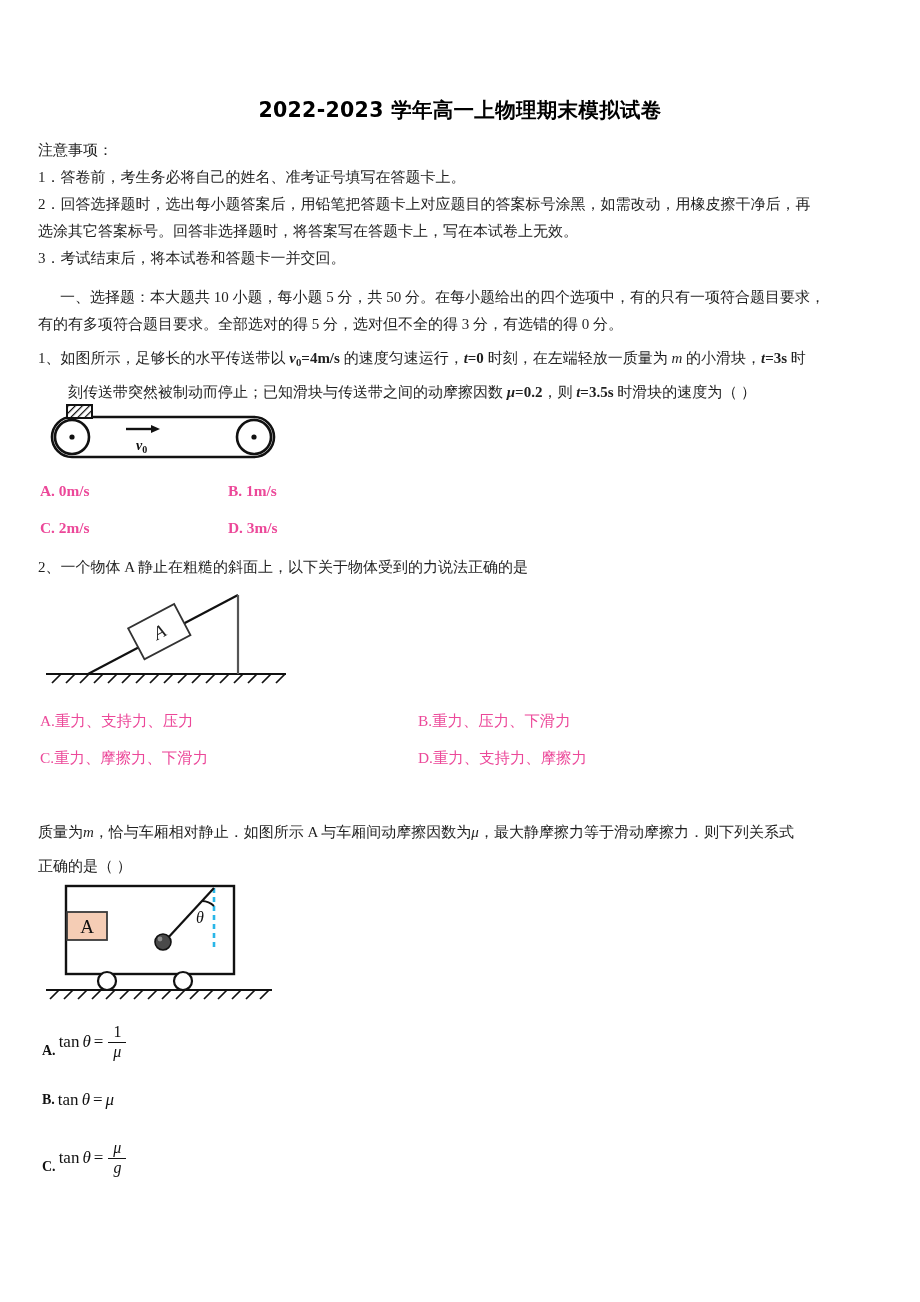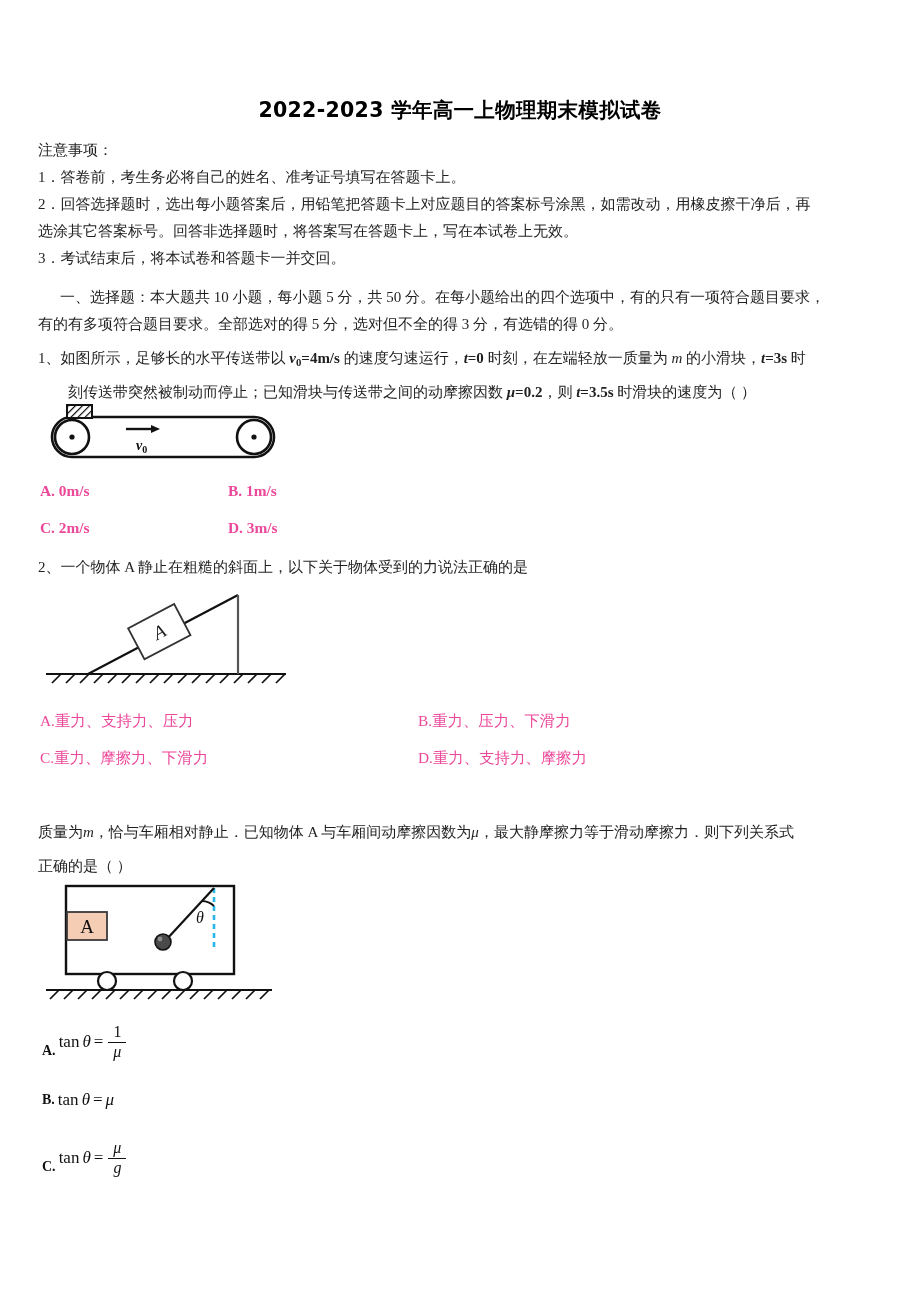--- a/index.html
+++ b/index.html
@@ -246,21 +246,21 @@
     <span>B.</span><span>重力、压力、下滑力</span>
   </div>
   <div class="opt q2c">
     <span>C.</span><span>重力、摩擦力、下滑力</span>
   </div>
   <div class="opt q2d">
     <span>D.</span><span>重力、支持力、摩擦力</span>
   </div>
 
   <div class="tx q3l2">
-    <span>质量为</span><i class="v">m</i><span>，恰与车厢相对静止．已知物体 A 与车厢间动摩擦因数为</span><i class="v">μ</i><span>，最大静摩擦力等于滑动摩擦力．则下列关系式</span>
+    <span>质量为</span><i class="v">m</i><span>，恰与车厢相对静止．如图所示 A 与车厢间动摩擦因数为</span><i class="v">μ</i><span>，最大静摩擦力等于滑动摩擦力．则下列关系式</span>
   </div>
   <div class="tx q3l3">正确的是（ ）</div>
 
   <div class="fig fig3">
     <svg width="230" height="118" viewBox="0 0 230 118">
 
       <rect x="22" y="4" width="168" height="88" fill="#ffffff" stroke="#111" stroke-width="2.4"></rect>
 
       <rect x="23" y="30" width="40" height="28" fill="#f5cdb5" stroke="#3a3a3a" stroke-width="1.8"></rect>
       <text x="43" y="51" text-anchor="middle" font-family="Liberation Serif, serif" font-size="19" fill="#111">A</text>

